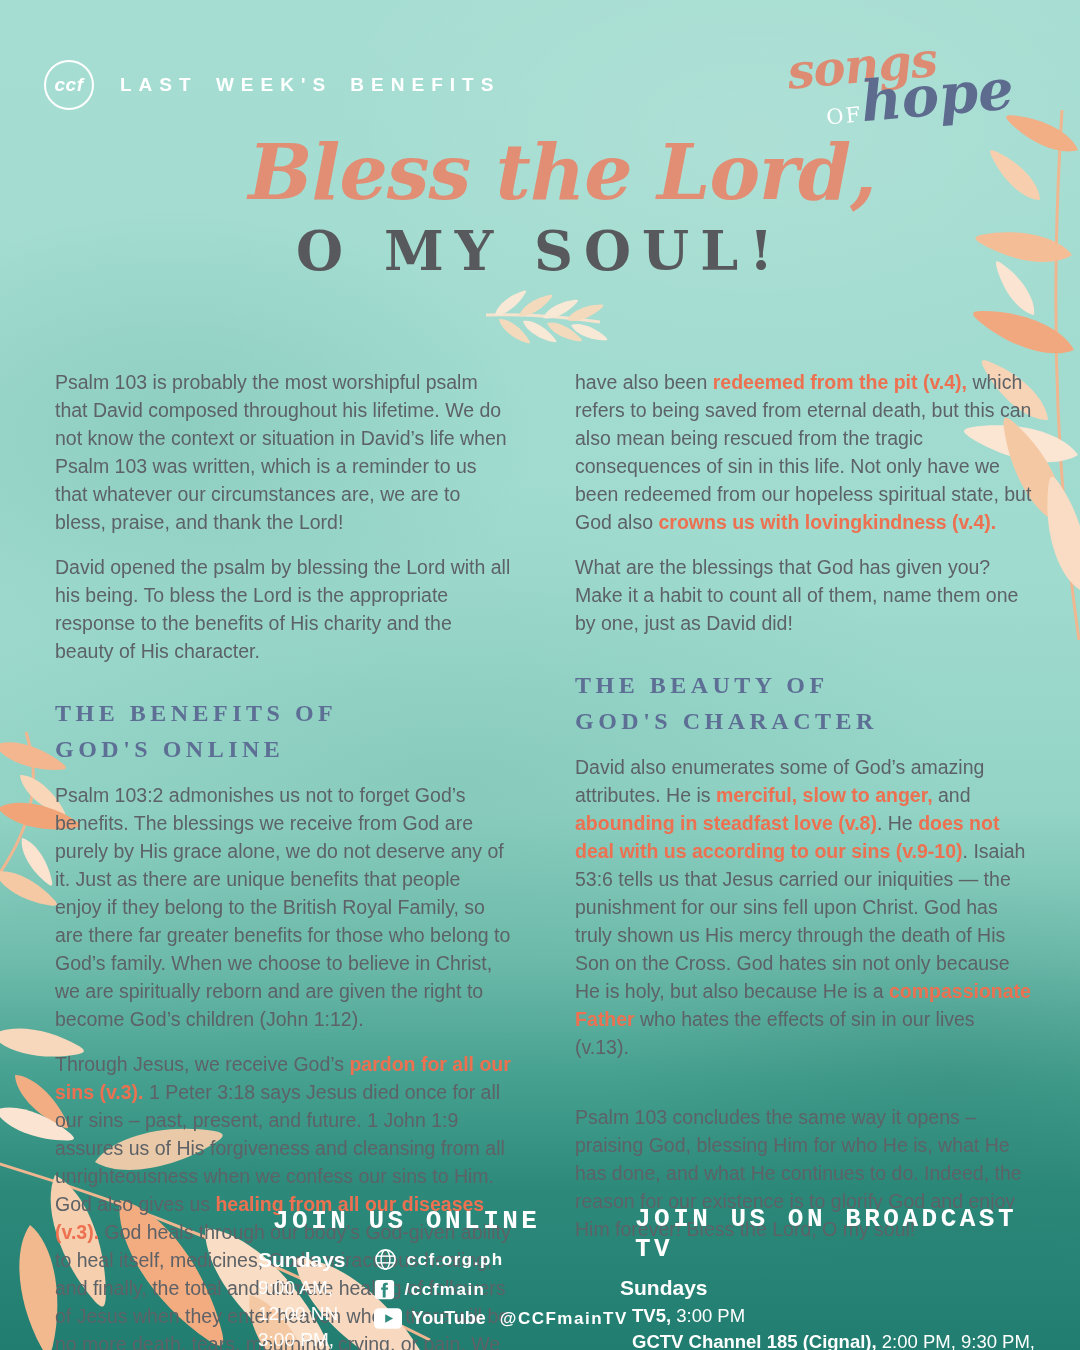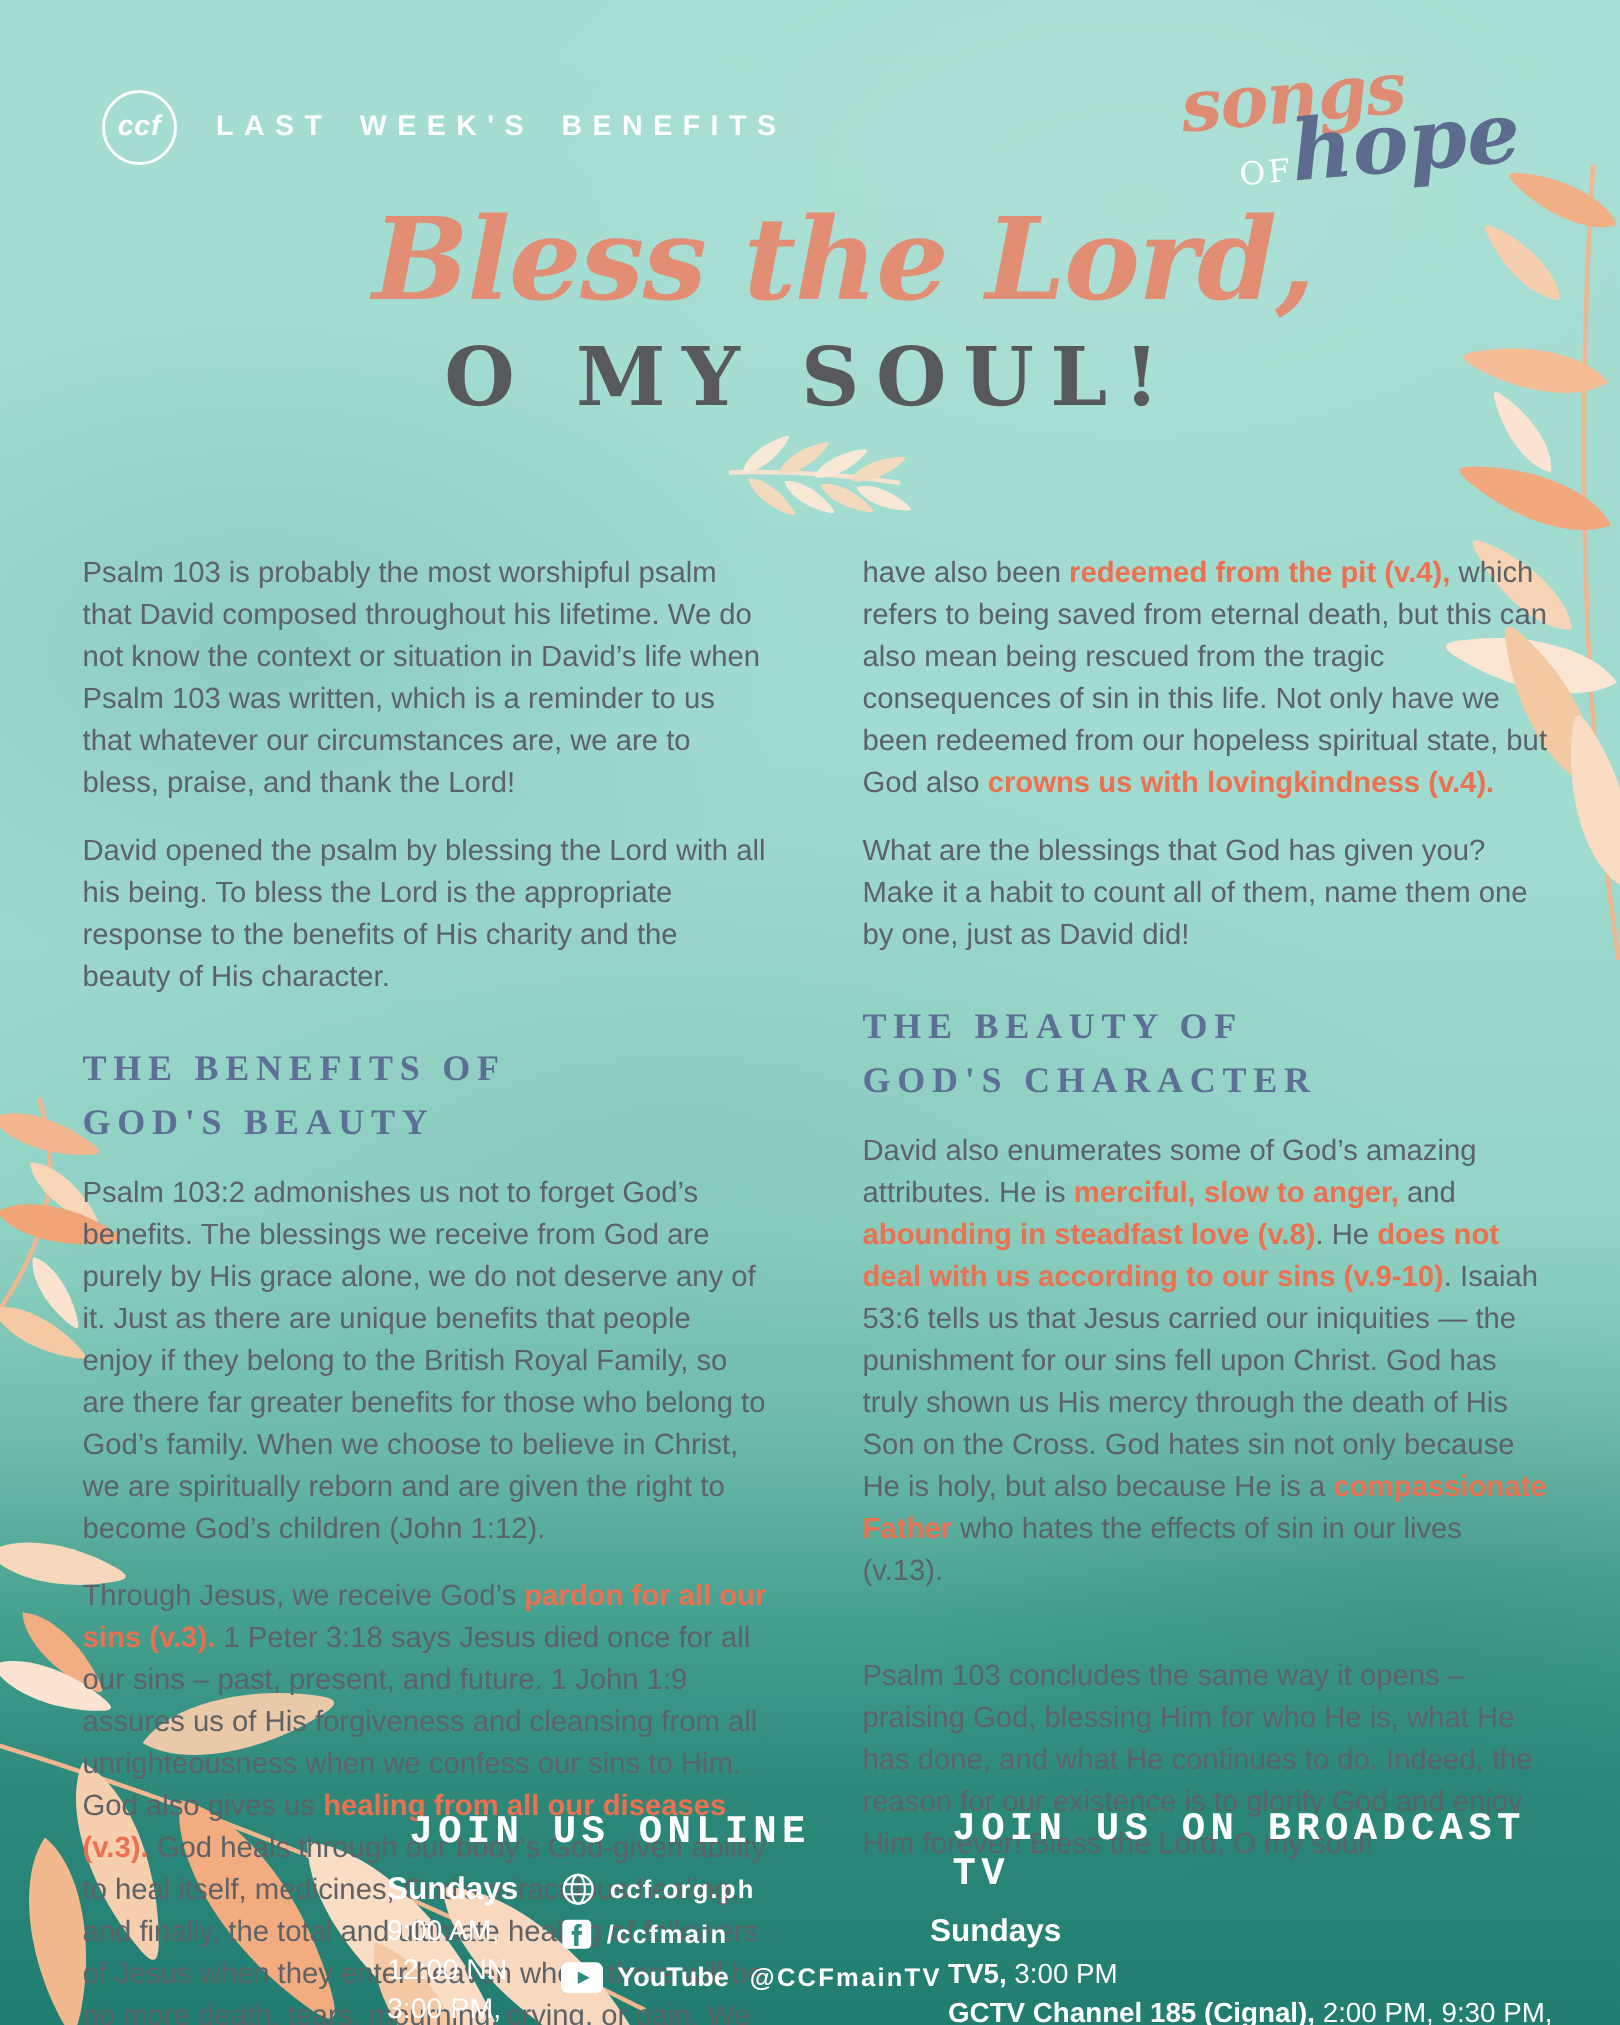--- a/index.html
+++ b/index.html
@@ -9,21 +9,21 @@
     background-image:
       radial-gradient(ellipse 520px 320px at 16% 32%, rgba(58,148,132,0.20), transparent 70%),
       radial-gradient(ellipse 640px 360px at 70% 10%, rgba(255,255,255,0.10), transparent 70%),
       radial-gradient(ellipse 700px 420px at 42% 58%, rgba(56,142,127,0.14), transparent 72%),
       radial-gradient(ellipse 500px 300px at 88% 80%, rgba(20,100,88,0.18), transparent 70%),
       linear-gradient(180deg,#A6DDD2 0%,#A0DBCF 42%,#93D4C6 60%,#6FBCAC 71%,#45A08F 80%,#2D8A7B 88%,#217D70 100%);
   }
   .decor{position:absolute;left:0;top:0;width:1080px;height:1350px;}
 
   
-  .hdr-left{position:absolute;left:68px;top:60px;display:flex;align-items:center;}
+  .hdr-left{position:absolute;left:44px;top:60px;display:flex;align-items:center;}
   .ccf-logo{width:46px;height:46px;border:2.5px solid #fff;border-radius:50%;
     display:flex;align-items:center;justify-content:center;color:#fff;
     font-weight:700;font-size:19px;font-style:italic;letter-spacing:0.5px;}
   .kicker{color:#fff;font-weight:700;font-size:19px;letter-spacing:7px;margin-left:26px;word-spacing:6px;}
 
   .soh{position:absolute;right:66px;top:38px;text-align:left;line-height:1;}
   .soh-songs{font-family:"DejaVu Serif",serif;font-style:italic;font-weight:700;
     font-size:48px;color:#DD8B72;transform:rotate(-5deg);letter-spacing:-1px;}
   .soh-line2{margin-top:-16px;padding-left:38px;display:flex;align-items:baseline;transform:rotate(-5deg);}
   .soh-of{font-family:"DejaVu Serif",serif;color:#fff;font-size:21px;letter-spacing:2px;margin-right:2px;}
@@ -140,21 +140,21 @@
     <div class="title-script">Bless the Lord,</div>
     <div class="title-caps">O MY SOUL!</div>
   </div>
 
   <main class="columns">
     <section class="col">
       <p>Psalm 103 is probably the most worshipful psalm that David composed throughout his lifetime. We do not know the context or situation in David’s life when Psalm 103 was written, which is a reminder to us that whatever our circumstances are, we are to bless, praise, and thank the Lord!</p>
       <p>David opened the psalm by blessing the Lord with all his being. To bless the Lord is the appropriate response to the benefits of His charity and the beauty of His character.</p>
       <h2 class="section-h">
         <span>THE BENEFITS OF</span>
-        <span>GOD'S BEAUTY</span>
+        <span>GOD'S ONLINE</span>
       </h2>
       <p>Psalm 103:2 admonishes us not to forget God’s benefits. The blessings we receive from God are purely by His grace alone, we do not deserve any of it. Just as there are unique benefits that people enjoy if they belong to the British Royal Family, so are there far greater benefits for those who belong to God’s family. When we choose to believe in Christ, we are spiritually reborn and are given the right to become God’s children (John 1:12).</p>
       <p>
         <span>Through Jesus, we receive God’s </span><span class="hl">pardon for all our sins (v.3).</span><span> 1 Peter 3:18 says Jesus died once for all our sins – past, present, and future. 1 John 1:9 assures us of His forgiveness and cleansing from all unrighteousness when we confess our sins to Him. God also gives us </span><span class="hl">healing from all our diseases (v.3).</span><span> God heals through our body’s God-given ability to heal itself, medicines, God’s miraculous healing, and finally, the total and ultimate healing of followers of Jesus when they enter heaven where there will be no more death, tears, mourning, crying, or pain. We</span>
       </p>
     </section>
 
     <section class="col">
       <p>
         <span>have also been </span><span class="hl">redeemed from the pit (v.4),</span><span> which refers to being saved from eternal death, but this can also mean being rescued from the tragic consequences of sin in this life. Not only have we been redeemed from our hopeless spiritual state, but God also </span><span class="hl">crowns us with lovingkindness (v.4).</span>

